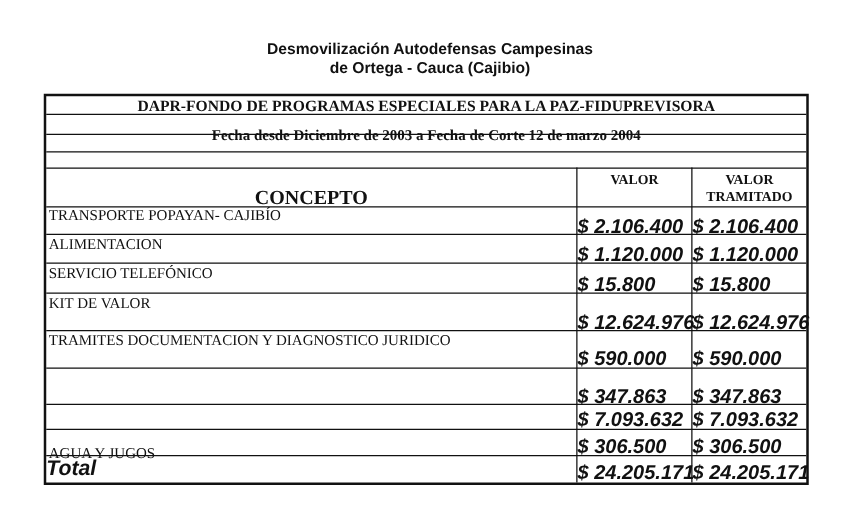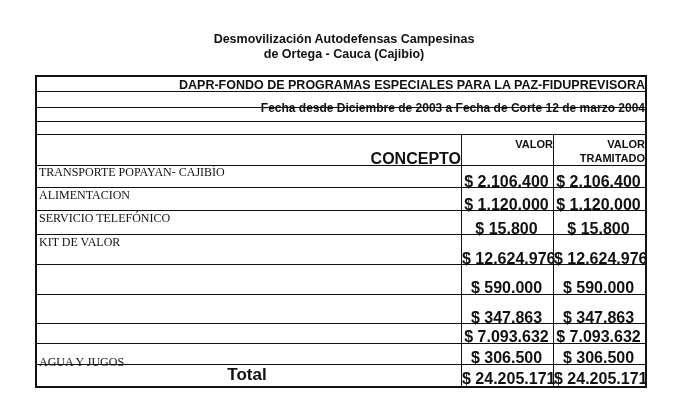--- a/index.html
+++ b/index.html
@@ -6,22 +6,22 @@
     body { width: 692px; height: 412px; position: relative; overflow: hidden; color: #111; }
     .doc-title { position: absolute; left: 0; width: 692px; text-align: center; font-family: "Liberation Sans", sans-serif; font-weight: bold; font-size: 12.5px; color: #111; }
     .t1 { top: 32px; left: -2px; }
     .t2 { top: 47px; left: -2px; }
     .tbl { position: absolute; left: 35px; top: 75px; width: 612px; height: 313px; border: 2px solid #111; box-sizing: border-box; }
     .hline { position: absolute; left: 0; right: 0; height: 0; border-top: 1.6px solid #111; }
     .vline { position: absolute; width: 0; border-left: 1.6px solid #111; }
     .cell { position: absolute; box-sizing: border-box; font-size: 16px; white-space: nowrap; }
     .sans-b { font-family: "Liberation Sans", sans-serif; font-weight: bold; }
     .serif { font-family: "Liberation Serif", serif; font-size: 12px; }
-    .center { text-align: right; }
-    .right { text-align: center; }
+    .center { text-align: center; font-family: Liberation Serif, serif; }
+    .right { text-align: left; font-style: italic; }
   </style>
 </head>
 <body>
 
 <div class="doc-title t1">Desmovilización Autodefensas Campesinas</div>
 <div class="doc-title t2">de Ortega - Cauca (Cajibio)</div>
 
 <div class="tbl">
 
   <div class="hline" style="top:14px"></div>
@@ -62,20 +62,21 @@
   <div class="cell sans-b right" style="left:517px; width:89px; top:119px;">$ 1.120.000</div>
 
   <div class="cell serif" style="left:2px; top:134px;">SERVICIO TELEFÓNICO</div>
   <div class="cell sans-b right" style="left:425px; width:89px; top:143px;">$ 15.800</div>
   <div class="cell sans-b right" style="left:517px; width:89px; top:143px;">$ 15.800</div>
 
   <div class="cell serif" style="left:2px; top:158px;">KIT DE VALOR</div>
   <div class="cell sans-b right" style="left:425px; width:89px; top:173px;">$ 12.624.976</div>
   <div class="cell sans-b right" style="left:517px; width:89px; top:173px;">$ 12.624.976</div>
 
+  <div class="cell serif" style="left:2px; top:188px;">TRAMITES DOCUMENTACION Y DIAGNOSTICO JURIDICO</div>
   <div class="cell sans-b right" style="left:425px; width:89px; top:202px;">$ 590.000</div>
   <div class="cell sans-b right" style="left:517px; width:89px; top:202px;">$ 590.000</div>
 
   <div class="cell sans-b right" style="left:425px; width:89px; top:232px;">$ 347.863</div>
   <div class="cell sans-b right" style="left:517px; width:89px; top:232px;">$ 347.863</div>
 
   <div class="cell sans-b right" style="left:425px; width:89px; top:251px;">$ 7.093.632</div>
   <div class="cell sans-b right" style="left:517px; width:89px; top:251px;">$ 7.093.632</div>
 
   <div class="cell serif" style="left:2px; top:278px;">AGUA Y JUGOS</div>

